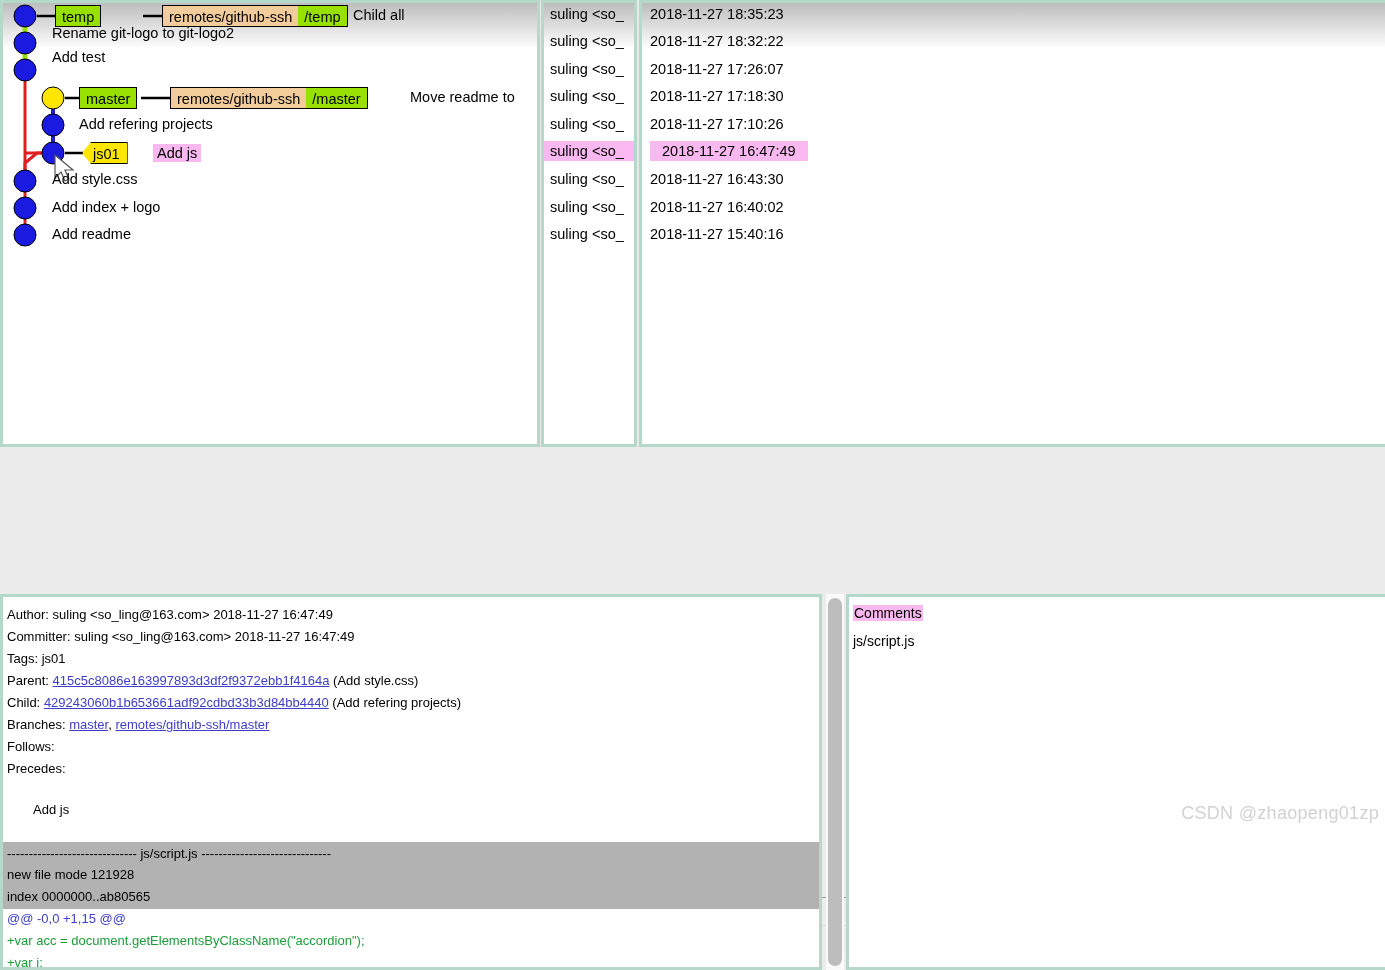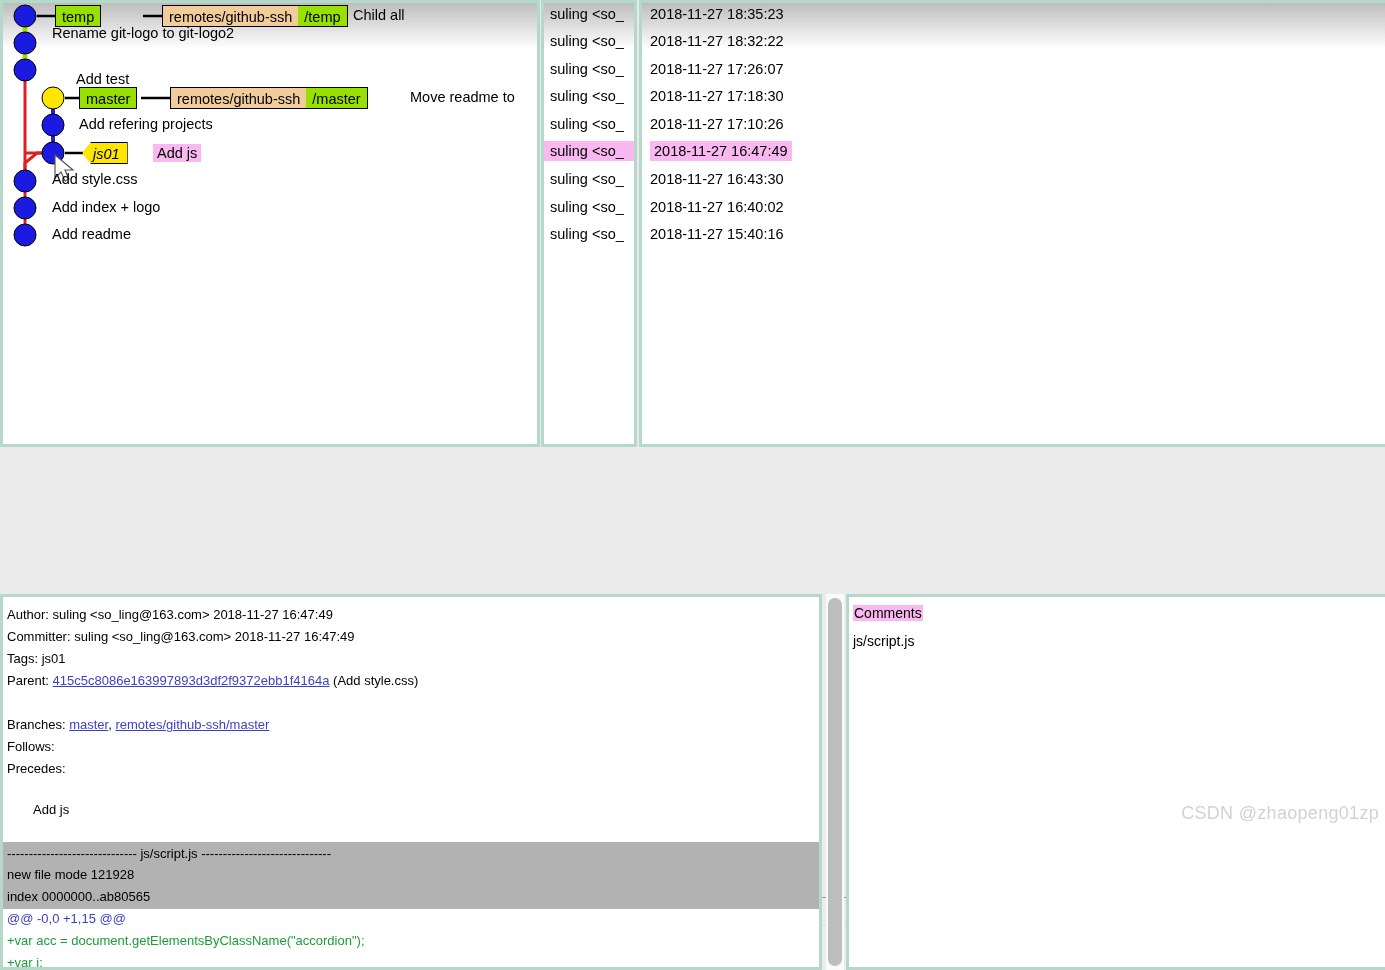--- a/index.html
+++ b/index.html
@@ -173,25 +173,25 @@
           <span class="a">remotes/github-ssh</span>
             <span class="b">/temp</span>
         </div>
 
         <div class="reflabel ref-green" style="left:76px;top:84px;">master</div>
         <div class="reflabel ref-split" style="left:167px;top:84px;">
           <span class="a">remotes/github-ssh</span>
             <span class="b">/master</span>
         </div>
 
-        <div class="ref-tag" style="left:79px;top:139px;font-style:italic;">js01</div>
+        <div class="ref-tag" style="left:79px;top:139px;">js01</div>
 
         <div class="cell" style="left:350px;top:4px;">Child all</div>
         <div class="cell" style="left:49px;top:22px;">Rename git-logo to git-logo2</div>
-        <div class="cell" style="left:49px;top:68px;margin-left:24px;">Add test</div>
+        <div class="cell" style="left:49px;top:46px;">Add test</div>
         <div class="cell" style="left:407px;top:86px;">Move readme to</div>
         <div class="cell" style="left:76px;top:113px;">Add refering projects</div>
         <div class="cell hl" style="left:150px;top:141px;padding:1px 4px;">Add js</div>
         <div class="cell" style="left:49px;top:168px;">Add style.css</div>
         <div class="cell" style="left:49px;top:196px;">Add index + logo</div>
         <div class="cell" style="left:49px;top:223px;">Add readme</div>
       </div>
     </div>
 
     <div class="panel panel-author">
@@ -208,21 +208,21 @@
       </div>
     </div>
 
     <div class="panel panel-date">
       <div class="panel-inner">
         <div class="cell" style="left:8px;top:3px;">2018-11-27 18:35:23</div>
         <div class="cell" style="left:8px;top:30px;">2018-11-27 18:32:22</div>
         <div class="cell" style="left:8px;top:58px;">2018-11-27 17:26:07</div>
         <div class="cell" style="left:8px;top:85px;">2018-11-27 17:18:30</div>
         <div class="cell" style="left:8px;top:113px;">2018-11-27 17:10:26</div>
-        <div class="cell hl" style="left:8px;top:138px;padding:2px 4px;">2018-11-27 16:47:49</div>
+        <div class="cell hl" style="left:8px;top:138px;padding:2px 12px;">2018-11-27 16:47:49</div>
         <div class="cell" style="left:8px;top:168px;">2018-11-27 16:43:30</div>
         <div class="cell" style="left:8px;top:196px;">2018-11-27 16:40:02</div>
         <div class="cell" style="left:8px;top:223px;text-align:right;">2018-11-27 15:40:16</div>
       </div>
     </div>
   </div>
 
   <div class="toolbar1">
     <div class="sha-label">SHA1 ID:</div>
     <div class="sha-input">
@@ -274,20 +274,25 @@
       <div class="line" style="top:10px;">Author: suling &lt;so_ling@163.com&gt;  2018-11-27 16:47:49</div>
       <div class="line" style="top:32px;">Committer: suling &lt;so_ling@163.com&gt;  2018-11-27 16:47:49</div>
       <div class="line" style="top:54px;">Tags: js01</div>
 
       <div class="line" style="top:76px;">
         <span>Parent:</span>
         <span class="lnk">415c5c8086e163997893d3df2f9372ebb1f4164a</span>
         <span>(Add style.css)</span>
       </div>
 
+      <div class="line" style="top:98px;">
+        <span>Child:</span>
+        <span class="lnk">429243060b1b653661adf92cdbd33b3d84bb4440</span>
+        <span>(Add refering projects)</span>
+      </div>
 
       <div class="line" style="top:120px;">
         <span>Branches:</span>
         <span class="lnk">master</span><span>,</span>
         <span class="lnk">remotes/github-ssh/master</span>
       </div>
 
       <div class="line" style="top:142px;">Follows:</div>
       <div class="line" style="top:164px;">Precedes:</div>
       <div class="line" style="top:205px;left:30px;">Add js</div>

